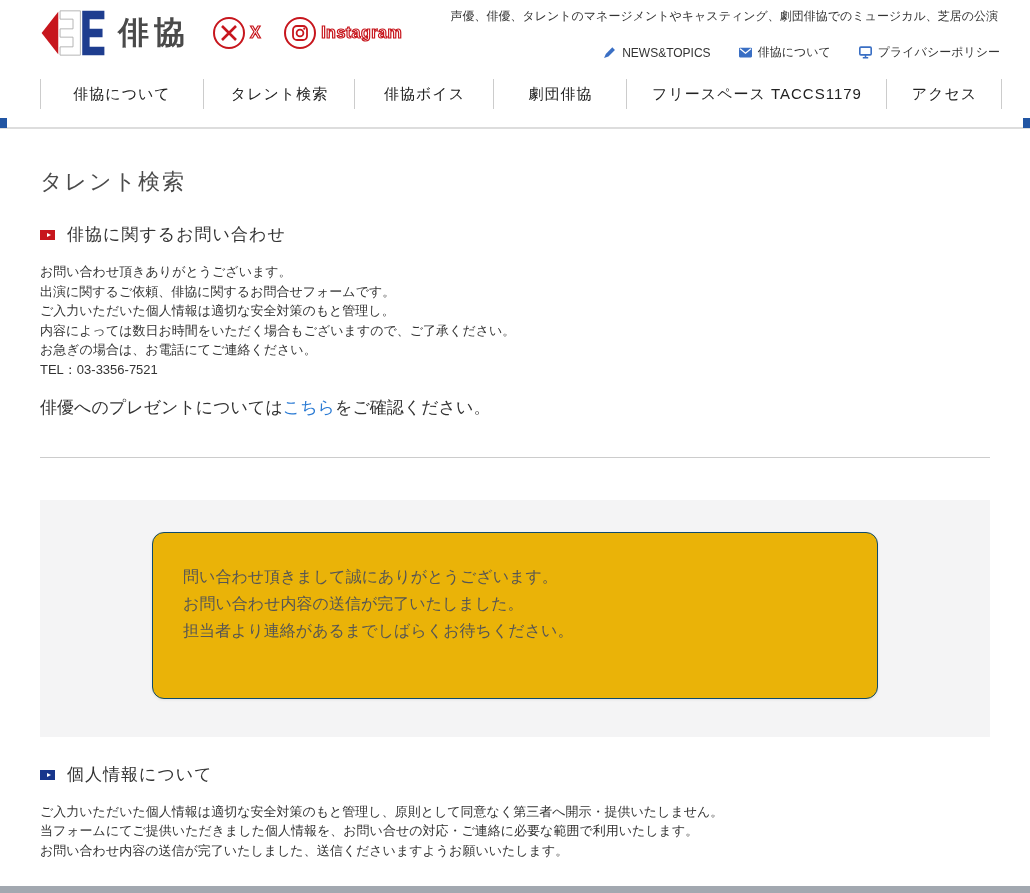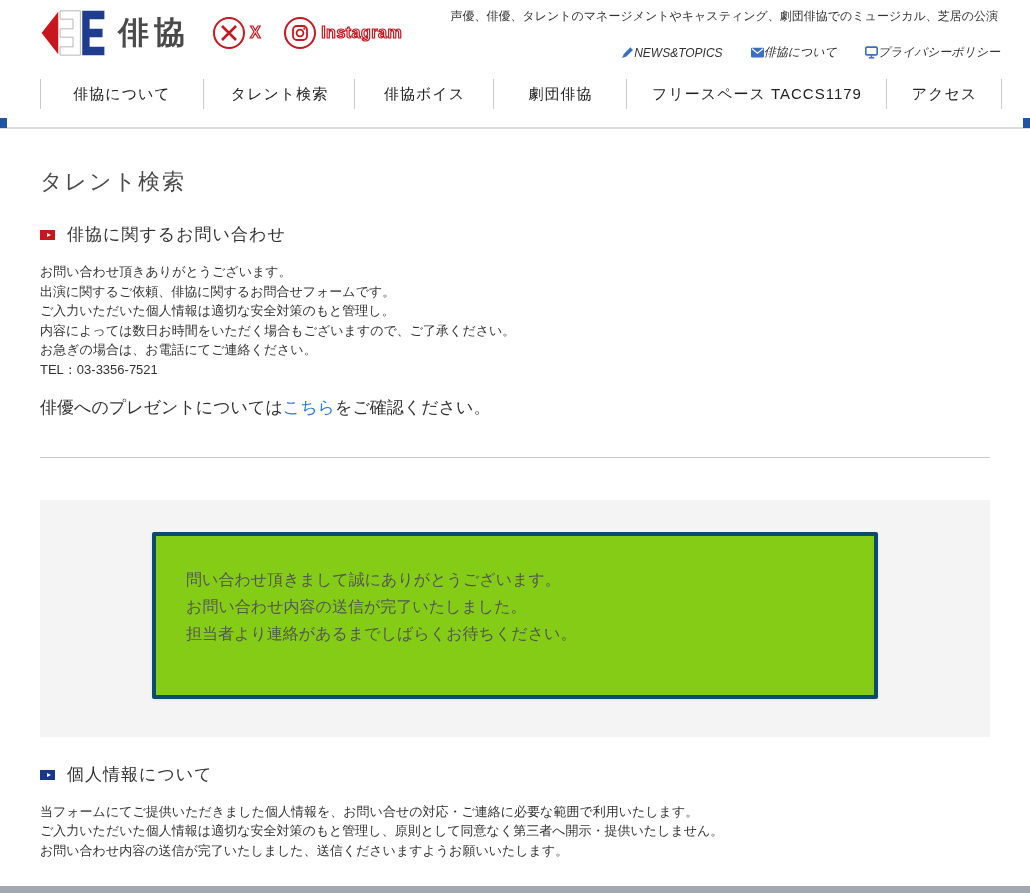--- a/index.html
+++ b/index.html
@@ -14,21 +14,21 @@
   .logo-row{position:absolute;left:38px;top:9px;display:flex;align-items:center;}
   .logo{display:flex;align-items:center;cursor:pointer;}
   .logo-text{font-size:31px;font-weight:bold;color:#4a4a4a;letter-spacing:5px;margin-left:10px;}
   .social-link{display:flex;align-items:center;margin-left:22px;cursor:pointer;text-decoration:none;}
   .social-label{
     font-size:16px;font-weight:bold;margin-left:4px;
     color:#fff;-webkit-text-stroke:1.2px #c7161d;letter-spacing:.5px;
   }
   .tagline{position:absolute;right:32px;top:8px;font-size:12px;color:#333;}
   .utility-links{position:absolute;right:30px;top:44px;display:flex;gap:28px;}
-  .utility-link{display:flex;align-items:center;font-size:12px;color:#333;cursor:pointer;text-decoration:none;font-style:italic;}
+  .utility-link{display:flex;align-items:center;gap:6px;font-size:12px;color:#333;cursor:pointer;text-decoration:none;}
   
   .main-nav{display:flex;padding-left:40px;height:36px;}
   .nav-item{
     position:relative;display:flex;align-items:center;justify-content:center;
     font-size:15px;color:#222;letter-spacing:1px;cursor:pointer;box-sizing:border-box;
   }
   .nav-item::after{content:'';position:absolute;right:0;top:3px;bottom:3px;width:1px;background:#ccc;}
   .nav-item:first-child::before{content:'';position:absolute;left:0;top:3px;bottom:3px;width:1px;background:#ccc;}
   .nav-underline{height:15px;border-bottom:2px solid #ddd;}
   .edge-accent{position:absolute;top:118px;width:7px;height:10px;background:#2155a3;}
@@ -43,22 +43,22 @@
   .hicon.red{background:#c7161d;}
   .hicon.blue{background:#17368c;}
   .body-lines{font-size:13px;line-height:19.5px;color:#333;margin:15px 0 0 0;}
   .body-lines span{display:block;}
   .present-note{font-size:17px;line-height:19.5px;margin:19px 0 0 0;}
   .text-link{color:#2b7bd4;text-decoration:none;cursor:pointer;}
   .divider{border:none;border-top:1px solid #ccc;margin:39px 0 0 0;}
   
   .result-panel{margin-top:42px;height:237px;background:#f4f4f5;box-sizing:border-box;padding-top:32px;}
   .result-box{
-    width:726px;height:167px;margin:0 auto;background:#84cc16;
-    border:4px solid #0c4a6e;border-radius:2px;box-sizing:border-box;
+    width:726px;height:167px;margin:0 auto;background:#eab308;
+    border:1px solid #0c4a6e;border-radius:12px;box-sizing:border-box;
     padding:30px 0 0 30px;box-shadow:0 1px 3px rgba(0,0,0,.07);
   }
   .result-box span{display:block;font-size:16px;line-height:27px;color:#555;}
   
   .footer-strip{position:absolute;left:0;right:0;bottom:0;height:7px;background:#a2a8b0;}
 </style>
 </head>
 <body>
 
 <header class="header-top">
@@ -159,19 +159,19 @@
   </section>
 
   <h2 class="section-heading">
     <span class="hicon blue">
         <span class="tri"></span>
       </span>
     <span>個人情報について</span>
   </h2>
 
   <p class="body-lines">
+    <span>ご入力いただいた個人情報は適切な安全対策のもと管理し、原則として同意なく第三者へ開示・提供いたしません。</span>
     <span>当フォームにてご提供いただきました個人情報を、お問い合せの対応・ご連絡に必要な範囲で利用いたします。</span>
-    <span>ご入力いただいた個人情報は適切な安全対策のもと管理し、原則として同意なく第三者へ開示・提供いたしません。</span>
     <span>お問い合わせ内容の送信が完了いたしました、送信くださいますようお願いいたします。</span>
   </p>
 </main>
 
 <div class="footer-strip"></div>
 
 </body></html>

